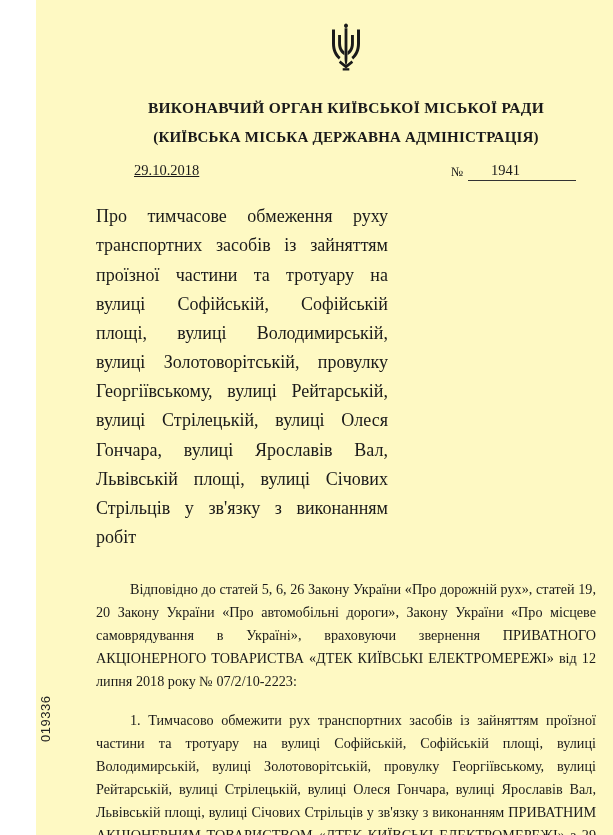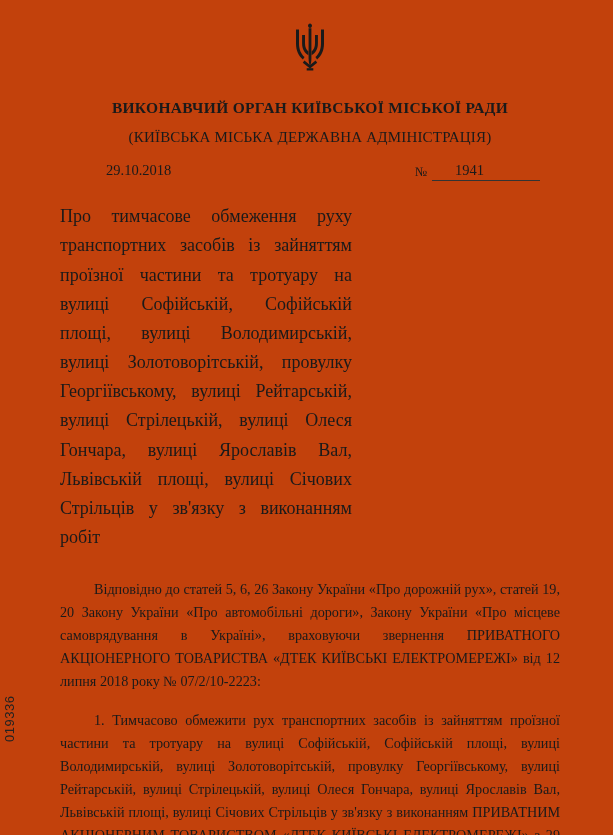--- a/index.html
+++ b/index.html
@@ -12,21 +12,22 @@
     height: 835px;
     position: relative;
     font-family: "Liberation Serif", serif;
     color: #1a1a1a;
     overflow: hidden;
   }
 
   .page {
     position: absolute;
     inset: 0;
-    background: #c2410c;
+    background: #fef9c3;
+    margin-left: 36px;
   }
 
   
   .side-number {
     position: absolute;
     left: 2px;
     top: 742px;
     width: 16px;
     font-family: "Liberation Sans", sans-serif;
     font-size: 13px;
@@ -56,43 +57,44 @@
     margin-top: 22px;
     text-align: center;
     font-weight: bold;
     font-size: 15.5px;
     letter-spacing: 0.3px;
     line-height: 1.5;
   }
   .org-subtitle {
     margin-top: 10px;
     text-align: center;
-    font-weight: normal;
+    font-weight: bold;
     font-size: 15px;
     letter-spacing: 0.2px;
   }
 
   .doc-type {
     margin-top: 22px;
     text-align: center;
     font-weight: bold;
     font-size: 20px;
     letter-spacing: 1.6px;
   }
 
   .meta-row {
     margin-top: 16px;
     position: relative;
     height: 26px;
     font-size: 14.5px;
   }
   .meta-date {
     position: absolute;
-    left: 46px;
+    left: 38px;
     top: 0;
+    text-decoration: underline;
   }
   .meta-no-label {
     position: absolute;
     left: 355px;
     top: 2px;
     font-size: 13px;
   }
   .meta-no-value {
     position: absolute;
     left: 395px;

